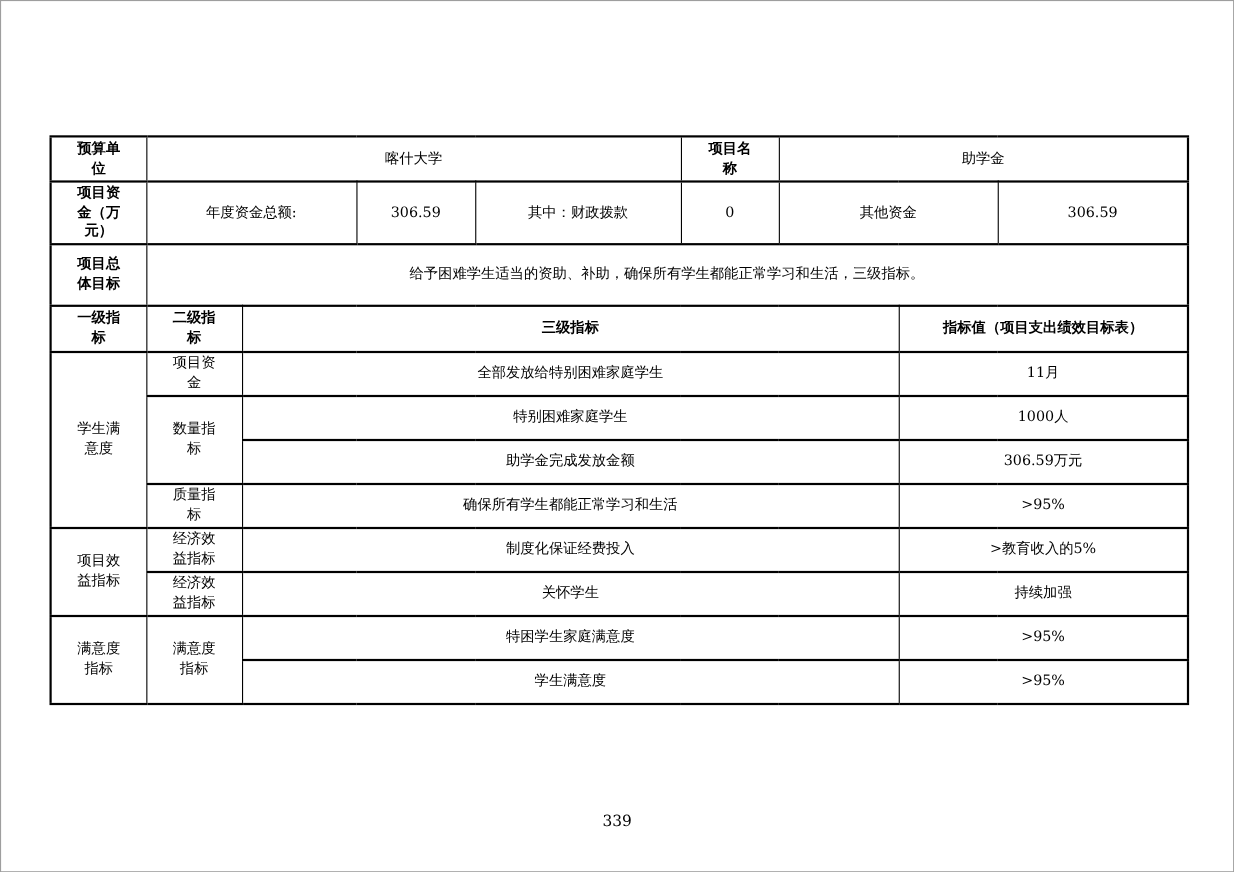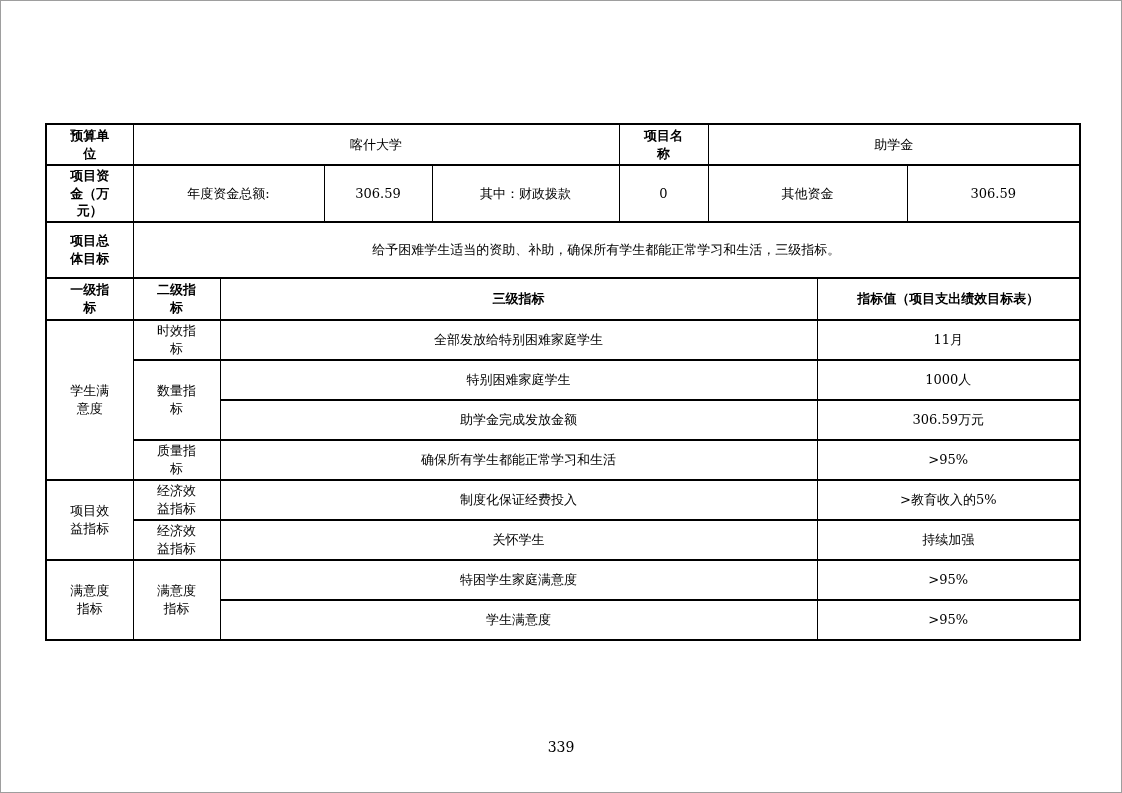--- a/index.html
+++ b/index.html
@@ -122,21 +122,21 @@
 
     <tr class="r-ihead">
       <td class="b">一级指标</td>
       <td class="b">二级指标</td>
       <td colspan="5" class="b">三级指标</td>
       <td colspan="2" class="b">指标值（项目支出绩效目标表）</td>
     </tr>
 
     <tr class="r-ind">
       <td rowspan="4">学生满意度</td>
-      <td>时效指标</td>
+      <td>项目资金</td>
       <td colspan="5" class="cell-left">全部发放给特别困难家庭学生</td>
       <td colspan="2">11月</td>
     </tr>
 
     <tr class="r-ind">
       <td rowspan="2">数量指标</td>
       <td colspan="5" class="cell-left">特别困难家庭学生</td>
       <td colspan="2">1000人</td>
     </tr>
 

